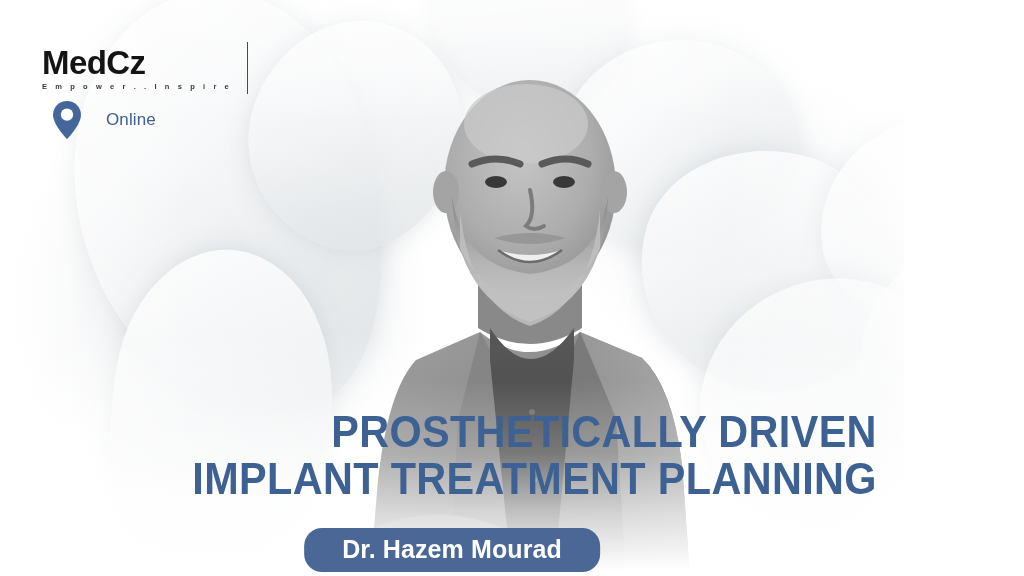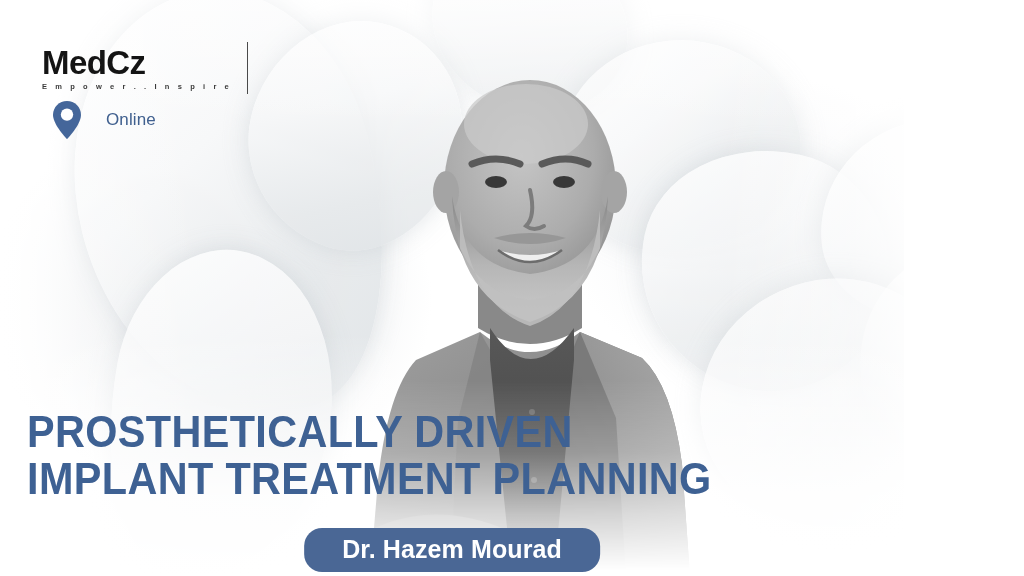--- a/index.html
+++ b/index.html
@@ -205,21 +205,21 @@
     margin-left: 24px;
     letter-spacing: 0.1px;
   }
 
   
   .title-block {
     position: absolute;
     left: 0;
     right: 0;
     top: 408px;
-    text-align: left;
+    text-align: right;
   }
   .title-line {
     font-family: "Liberation Sans Narrow", "Liberation Sans", sans-serif;
     font-size: 44px;
     font-weight: 700;
     color: #3e6193;
     line-height: 1.07;
     letter-spacing: 0.4px;
     transform: scaleX(0.94);
     transform-origin: center;

